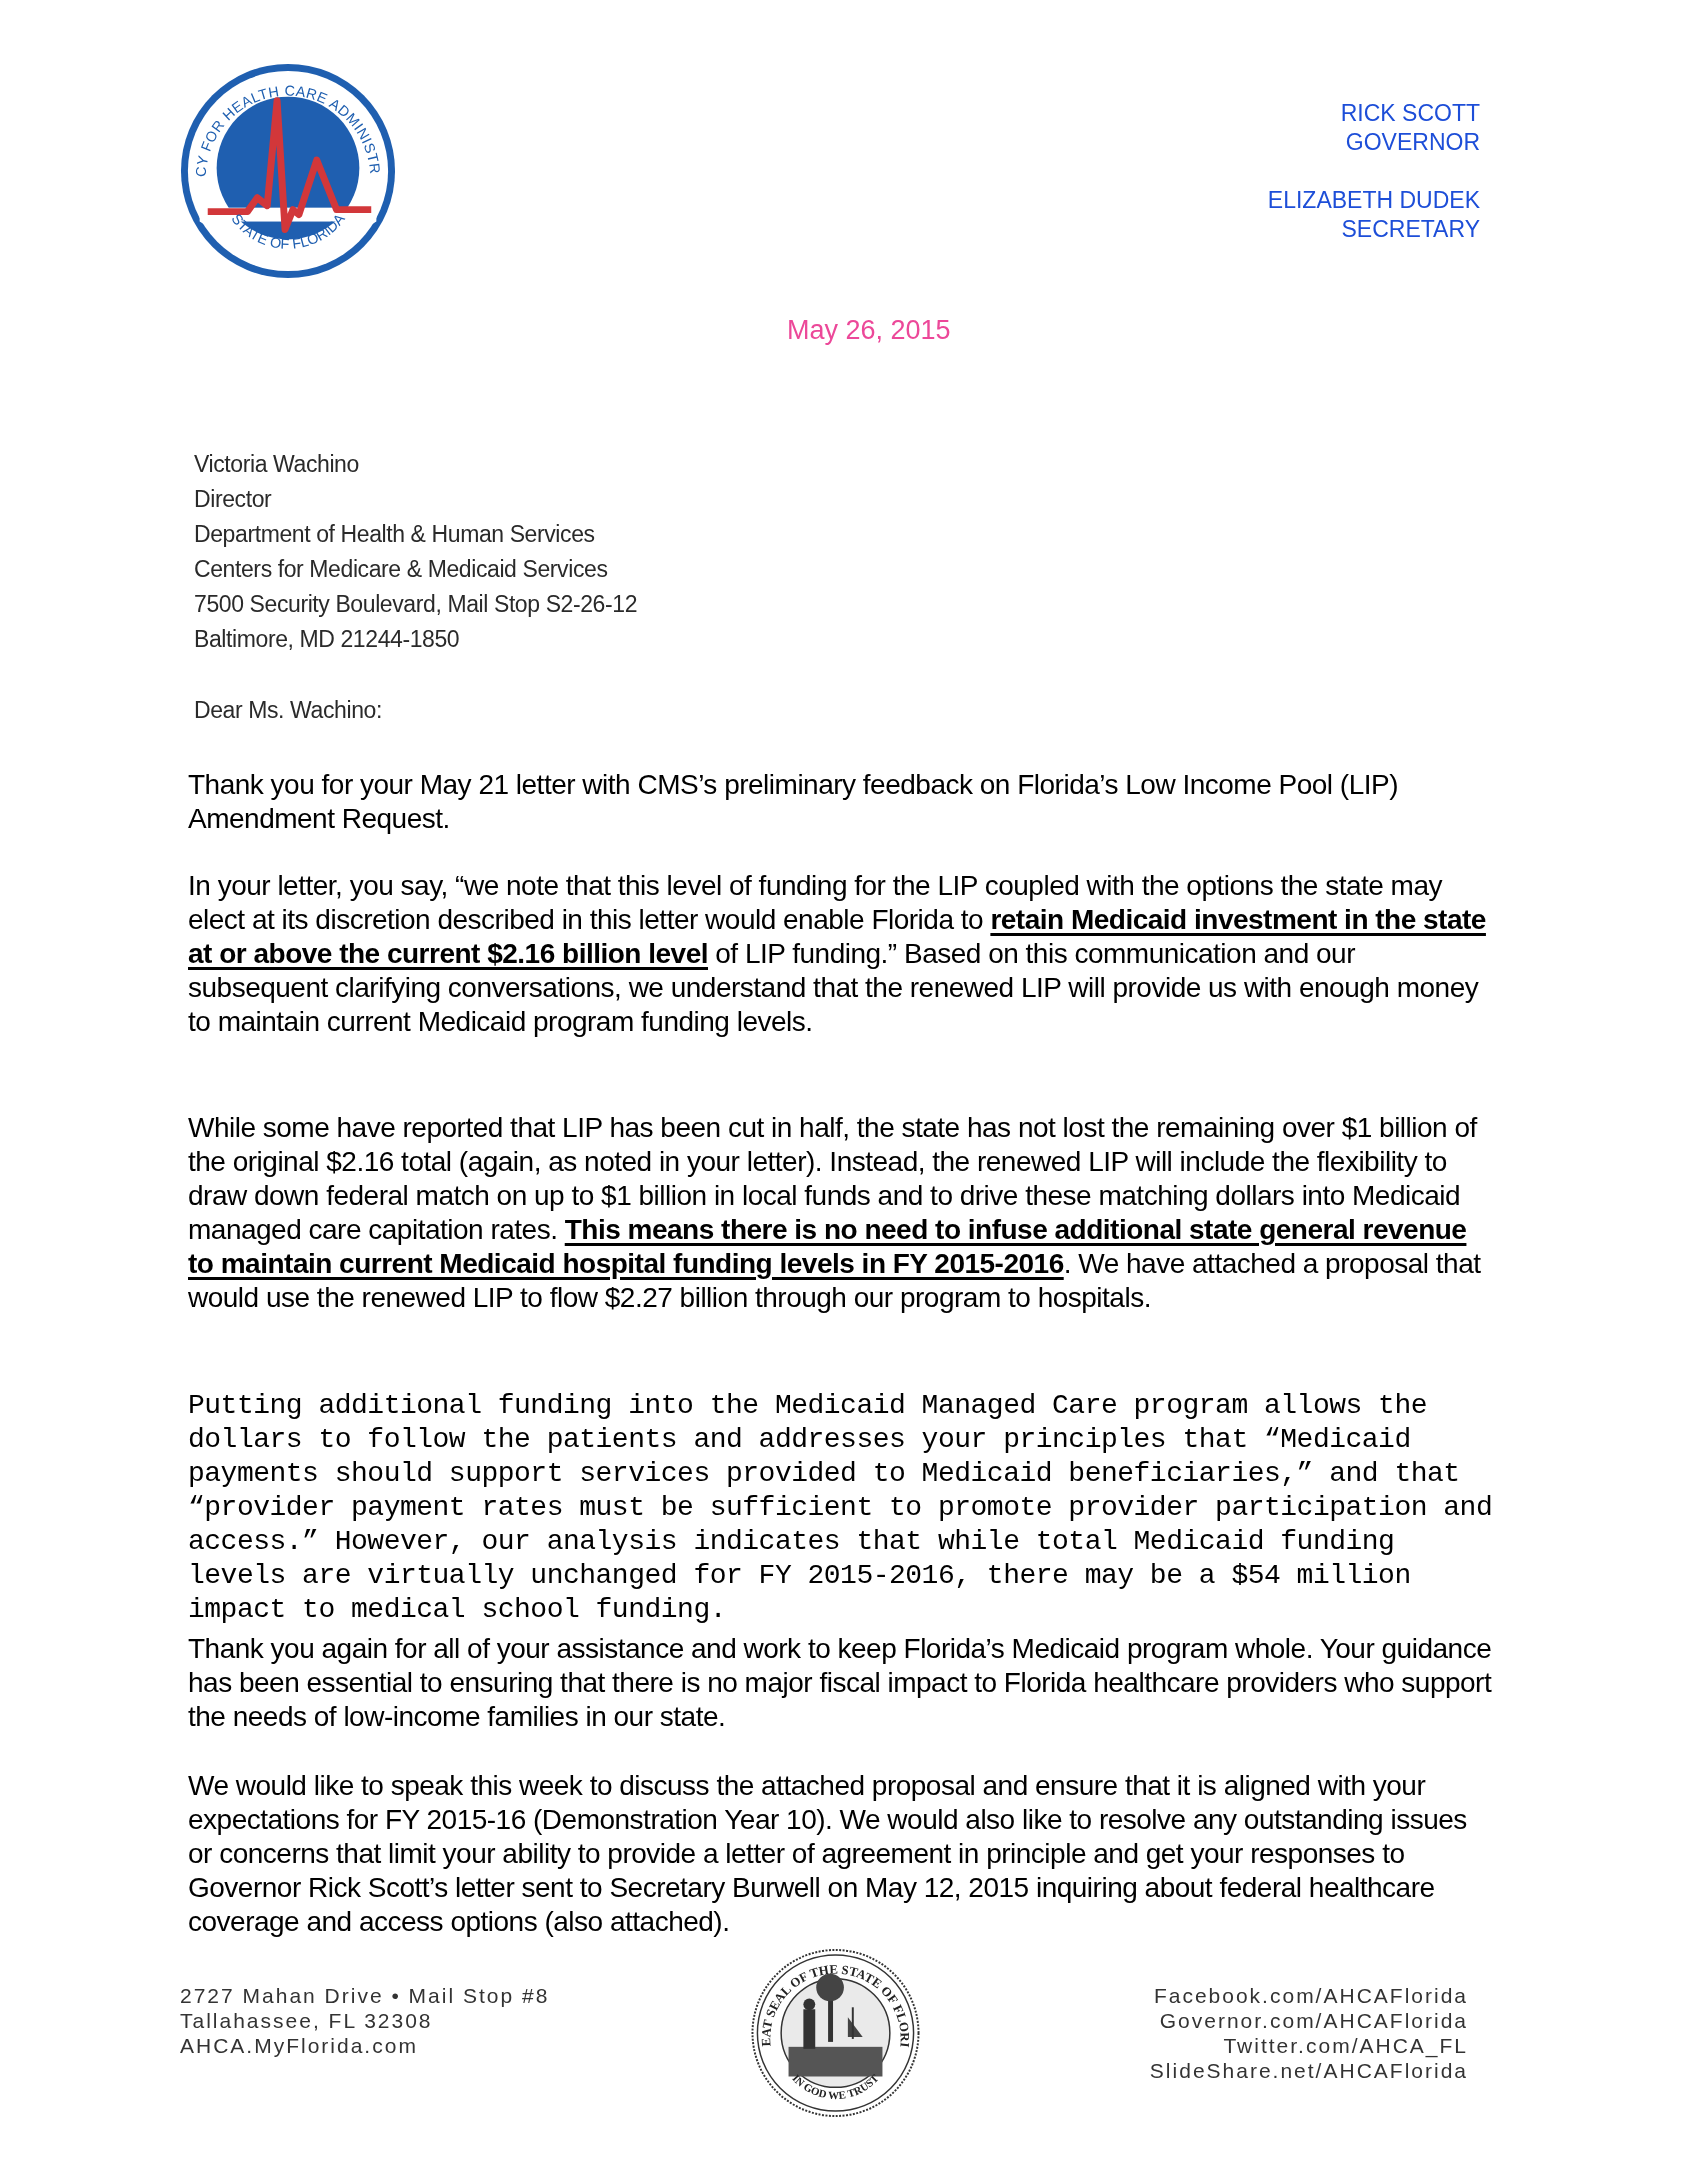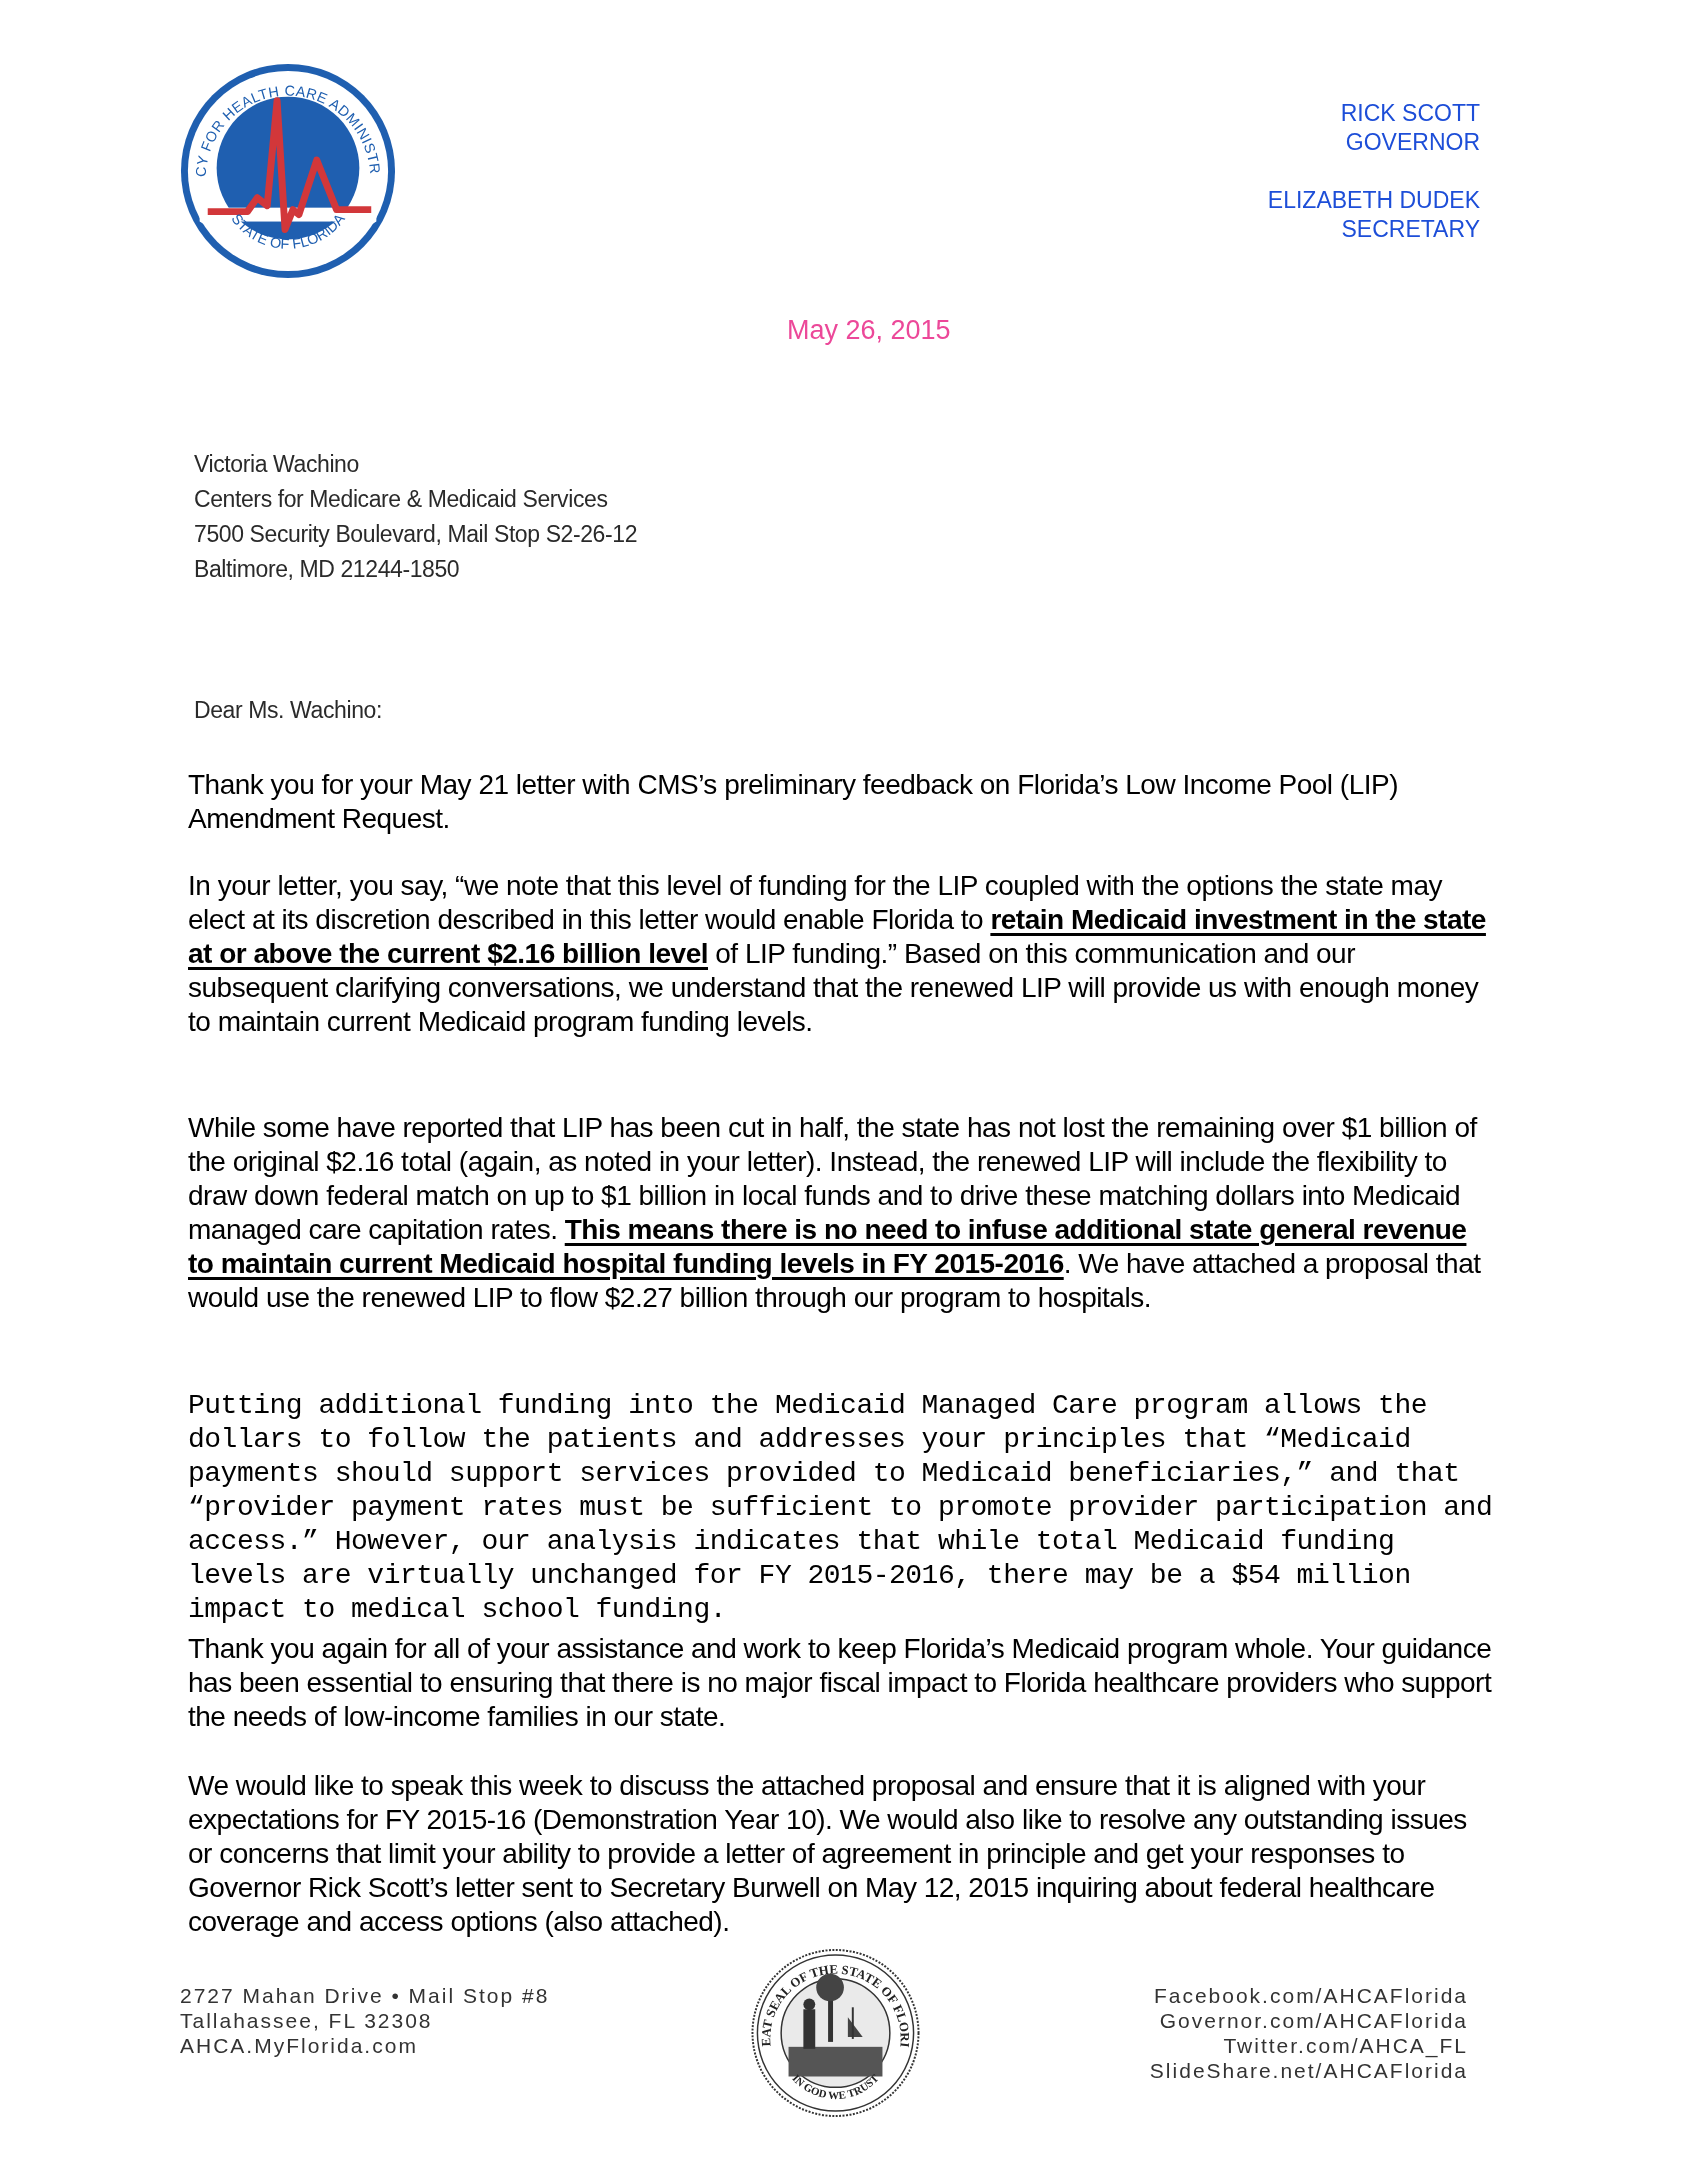--- a/index.html
+++ b/index.html
@@ -74,20 +74,22 @@
   <div class="block">
     <span class="line">ELIZABETH DUDEK</span>
     <span class="line">SECRETARY</span>
   </div>
 </div>
 
 <div class="date">May 26, 2015</div>
 
 <div class="body-text addr">
   <span class="line">Victoria Wachino</span>
+  <span class="line">Director</span>
+  <span class="line">Department of Health &amp; Human Services</span>
   <span class="line">Centers for Medicare &amp; Medicaid Services</span>
   <span class="line">7500 Security Boulevard, Mail Stop S2-26-12</span>
   <span class="line">Baltimore, MD  21244-1850</span>
 </div>
 
 <div class="body-text salutation">Dear Ms. Wachino:</div>
 
 <div class="p p1">Thank you for your May 21 letter with CMS’s preliminary feedback on Florida’s Low Income Pool (LIP) Amendment Request.</div>
 
 <div class="p p2">

